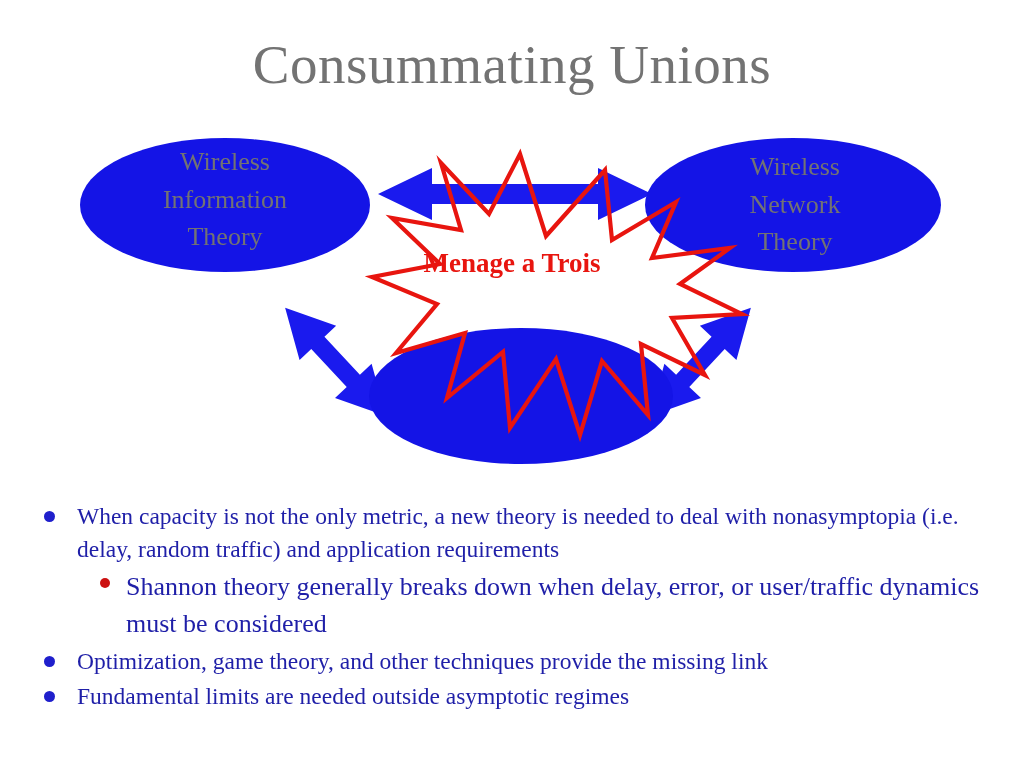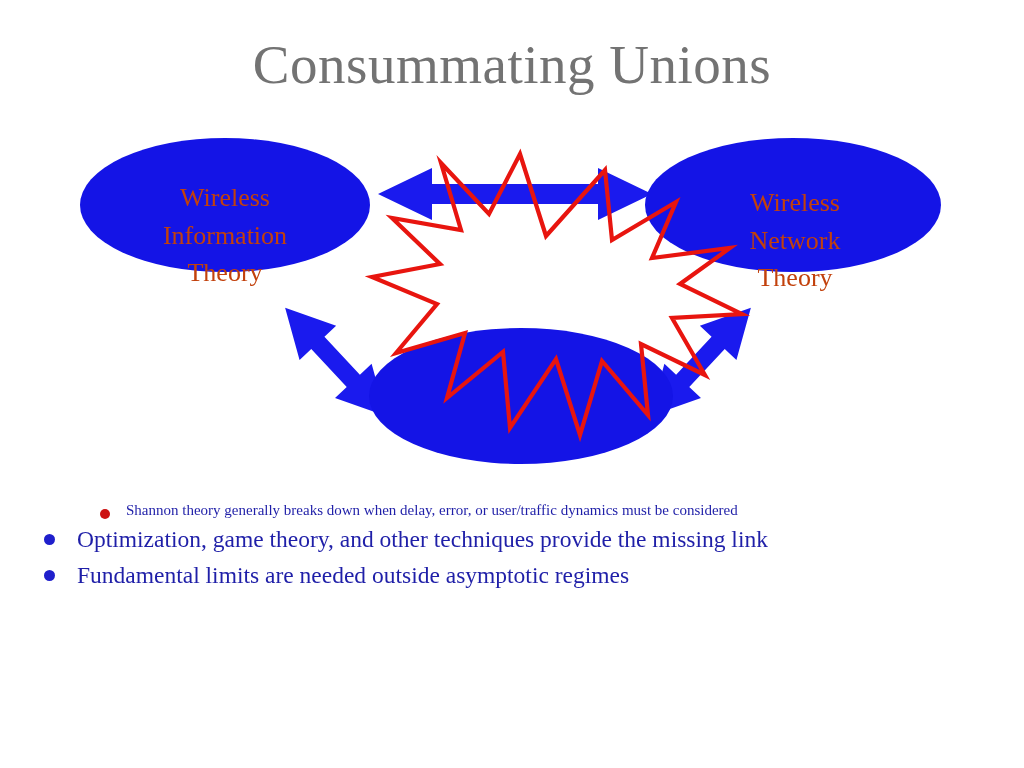--- a/index.html
+++ b/index.html
@@ -50,27 +50,26 @@
   #diagram-svg {
     position: absolute;
     left: 0; top: 0;
     width: 1024px;
     height: 378px;
     display: block;
   }
 
   .node-label {
     position: absolute;
-    color: #c2410c;
+    color: #737373;
     font-size: 26px;
     line-height: 1.45;
     text-align: center;
     white-space: pre-line;
     pointer-events: none;
-    margin-top: 36px;
   }
   #label-wit {
     left: 90px;
     top: 25px;
     width: 270px;
   }
   #label-wnt {
     left: 670px;
     top: 30px;
     width: 250px;
@@ -105,21 +104,21 @@
   .bullet {
     display: flex;
     align-items: flex-start;
   }
   .bullet.level-1 {
     font-size: 23.5px;
     line-height: 1.42;
     margin-bottom: 2px;
   }
   .bullet.level-2 {
-    font-size: 15px;
+    font-size: 26px;
     line-height: 1.42;
     margin-left: 56px;
     margin-bottom: 2px;
   }
   .marker {
     flex: 0 0 auto;
     border-radius: 50%;
     position: relative;
   }
   .level-1 > .marker {
@@ -203,25 +202,30 @@
 
     <div class="node-label" id="label-wit">Wireless
 Information
 Theory</div>
 
     <div class="node-label" id="label-wnt">Wireless
 Network
 Theory</div>
 
 
+    <div id="burst-label">Menage a Trois</div>
 
   </div>
 
   <div id="bullets">
 
+    <div class="bullet level-1">
+      <span class="marker"></span>
+      <span class="bullet-text">When capacity is not the only metric, a new theory is needed to deal with nonasymptopia (i.e. delay, random traffic) and application requirements</span>
+    </div>
 
     <div class="bullet level-2">
       <span class="marker"></span>
       <span class="bullet-text">Shannon theory generally breaks down when delay, error, or user/traffic dynamics must be considered</span>
     </div>
 
     <div class="bullet level-1">
       <span class="marker"></span>
       <span class="bullet-text">Optimization, game theory, and other techniques provide the missing link</span>
     </div>

